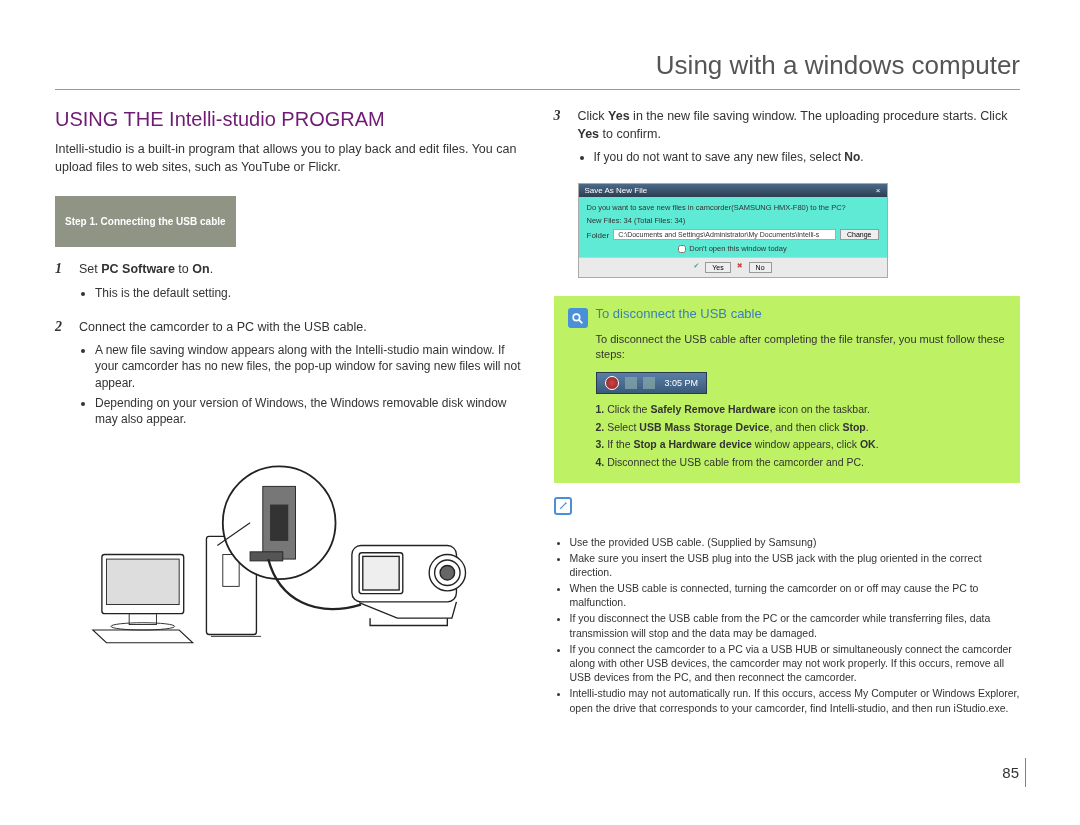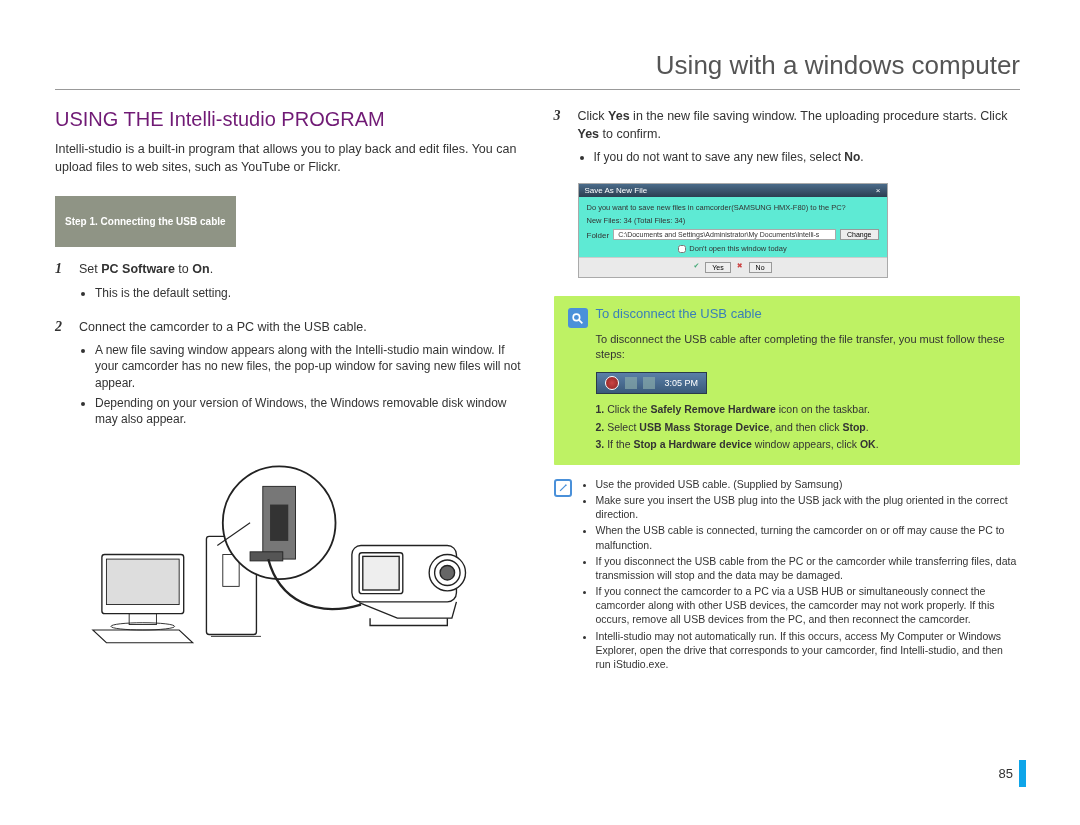--- a/index.html
+++ b/index.html
@@ -167,43 +167,44 @@
       background: radial-gradient(#c44, #822);
       border: 1px solid #fff;
     }
     .tb-item { width: 12px; height: 12px; background: #8aa; opacity: 0.7; }
     .tb-time { color: #fff; font-size: 9px; margin-left: 4px; }
     .info-steps { margin-left: 28px; list-style: none; }
     .info-steps li { font-size: 10.5px; line-height: 1.4; margin-bottom: 3px; }
     .info-steps .bold { font-weight: 700; }
     .note-row {
       display: flex;
-      gap: 8px;
+      gap: 20px;
       align-items: flex-start;
+      flex-direction: column;
     }
     .note-icon {
       width: 18px;
       height: 18px;
       border: 2px solid #4a90d9;
       border-radius: 3px;
       flex-shrink: 0;
       display: flex;
       align-items: center;
       justify-content: center;
       margin-top: 2px;
     }
     .note-list { list-style: disc; margin-left: 16px; flex: 1; }
     .note-list li { font-size: 10.5px; line-height: 1.35; margin-bottom: 2px; }
     .page-num {
       position: absolute;
       right: 54px;
       bottom: 38px;
-      font-size: 13px;
+      font-size: 15px;
       color: #333;
-      border-right: 7px solid #0ea5e9;
+      border-right: 1px solid #0ea5e9;
       padding: 6px 6px 6px 0;
     }
   </style>
 </head>
 <body>
 
 <div class="page">
   <div class="header">Using with a windows computer</div>
 
   <div class="columns">
@@ -332,20 +333,21 @@
         <div class="taskbar">
           <div class="tb-circle"></div>
           <div class="tb-item"></div>
           <div class="tb-item"></div>
           <span class="tb-time">3:05 PM</span>
         </div>
         <ol class="info-steps">
           <li><span class="bold">1.</span> <span>Click the </span><span class="bold">Safely Remove Hardware</span><span> icon on the taskbar.</span></li>
           <li><span class="bold">2.</span> <span>Select </span><span class="bold">USB Mass Storage Device</span><span>, and then click </span><span class="bold">Stop</span><span>.</span></li>
           <li><span class="bold">3.</span> <span>If the </span><span class="bold">Stop a Hardware device</span><span> window appears, click </span><span class="bold">OK</span><span>.</span></li>
+          <li><span class="bold">4.</span> <span>Disconnect the USB cable from the camcorder and PC.</span></li>
         </ol>
       </div>
 
       <div class="note-row">
         <div class="note-icon">
           <svg viewBox="0 0 24 24" width="10" height="10">
               <path d="M5 19 L19 5" stroke="#4a90d9" stroke-width="3" fill="none"></path>
               <path d="M17 5 L19 5 L19 7" stroke="#4a90d9" stroke-width="3" fill="none"></path>
             </svg>
         </div>

